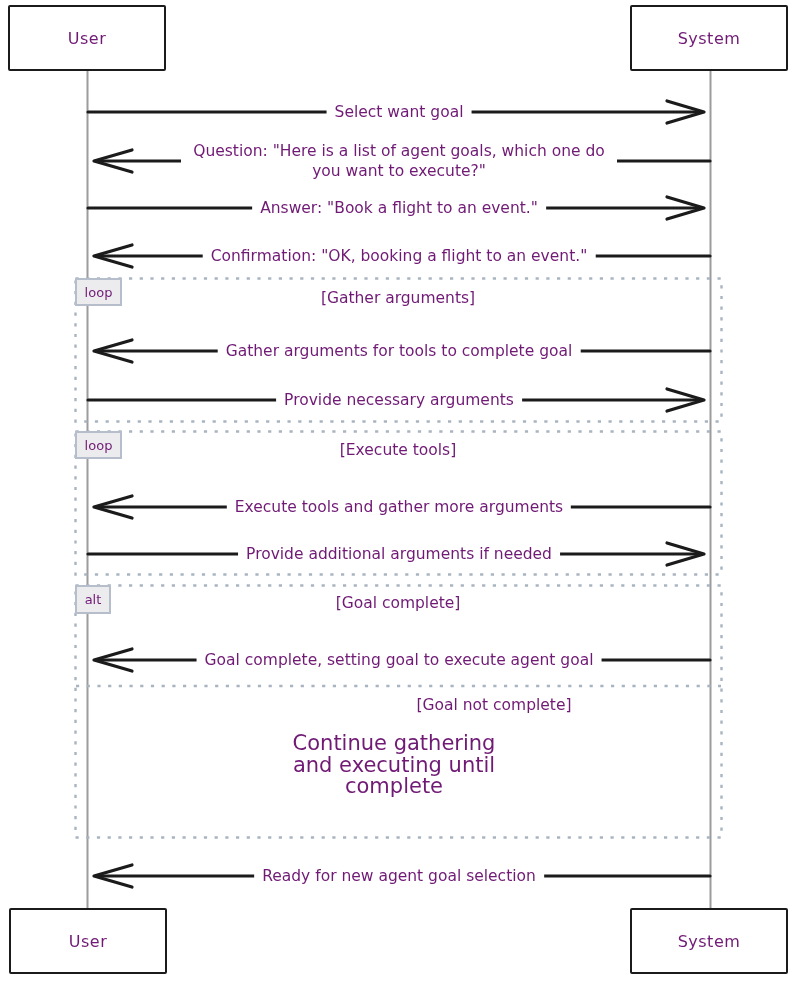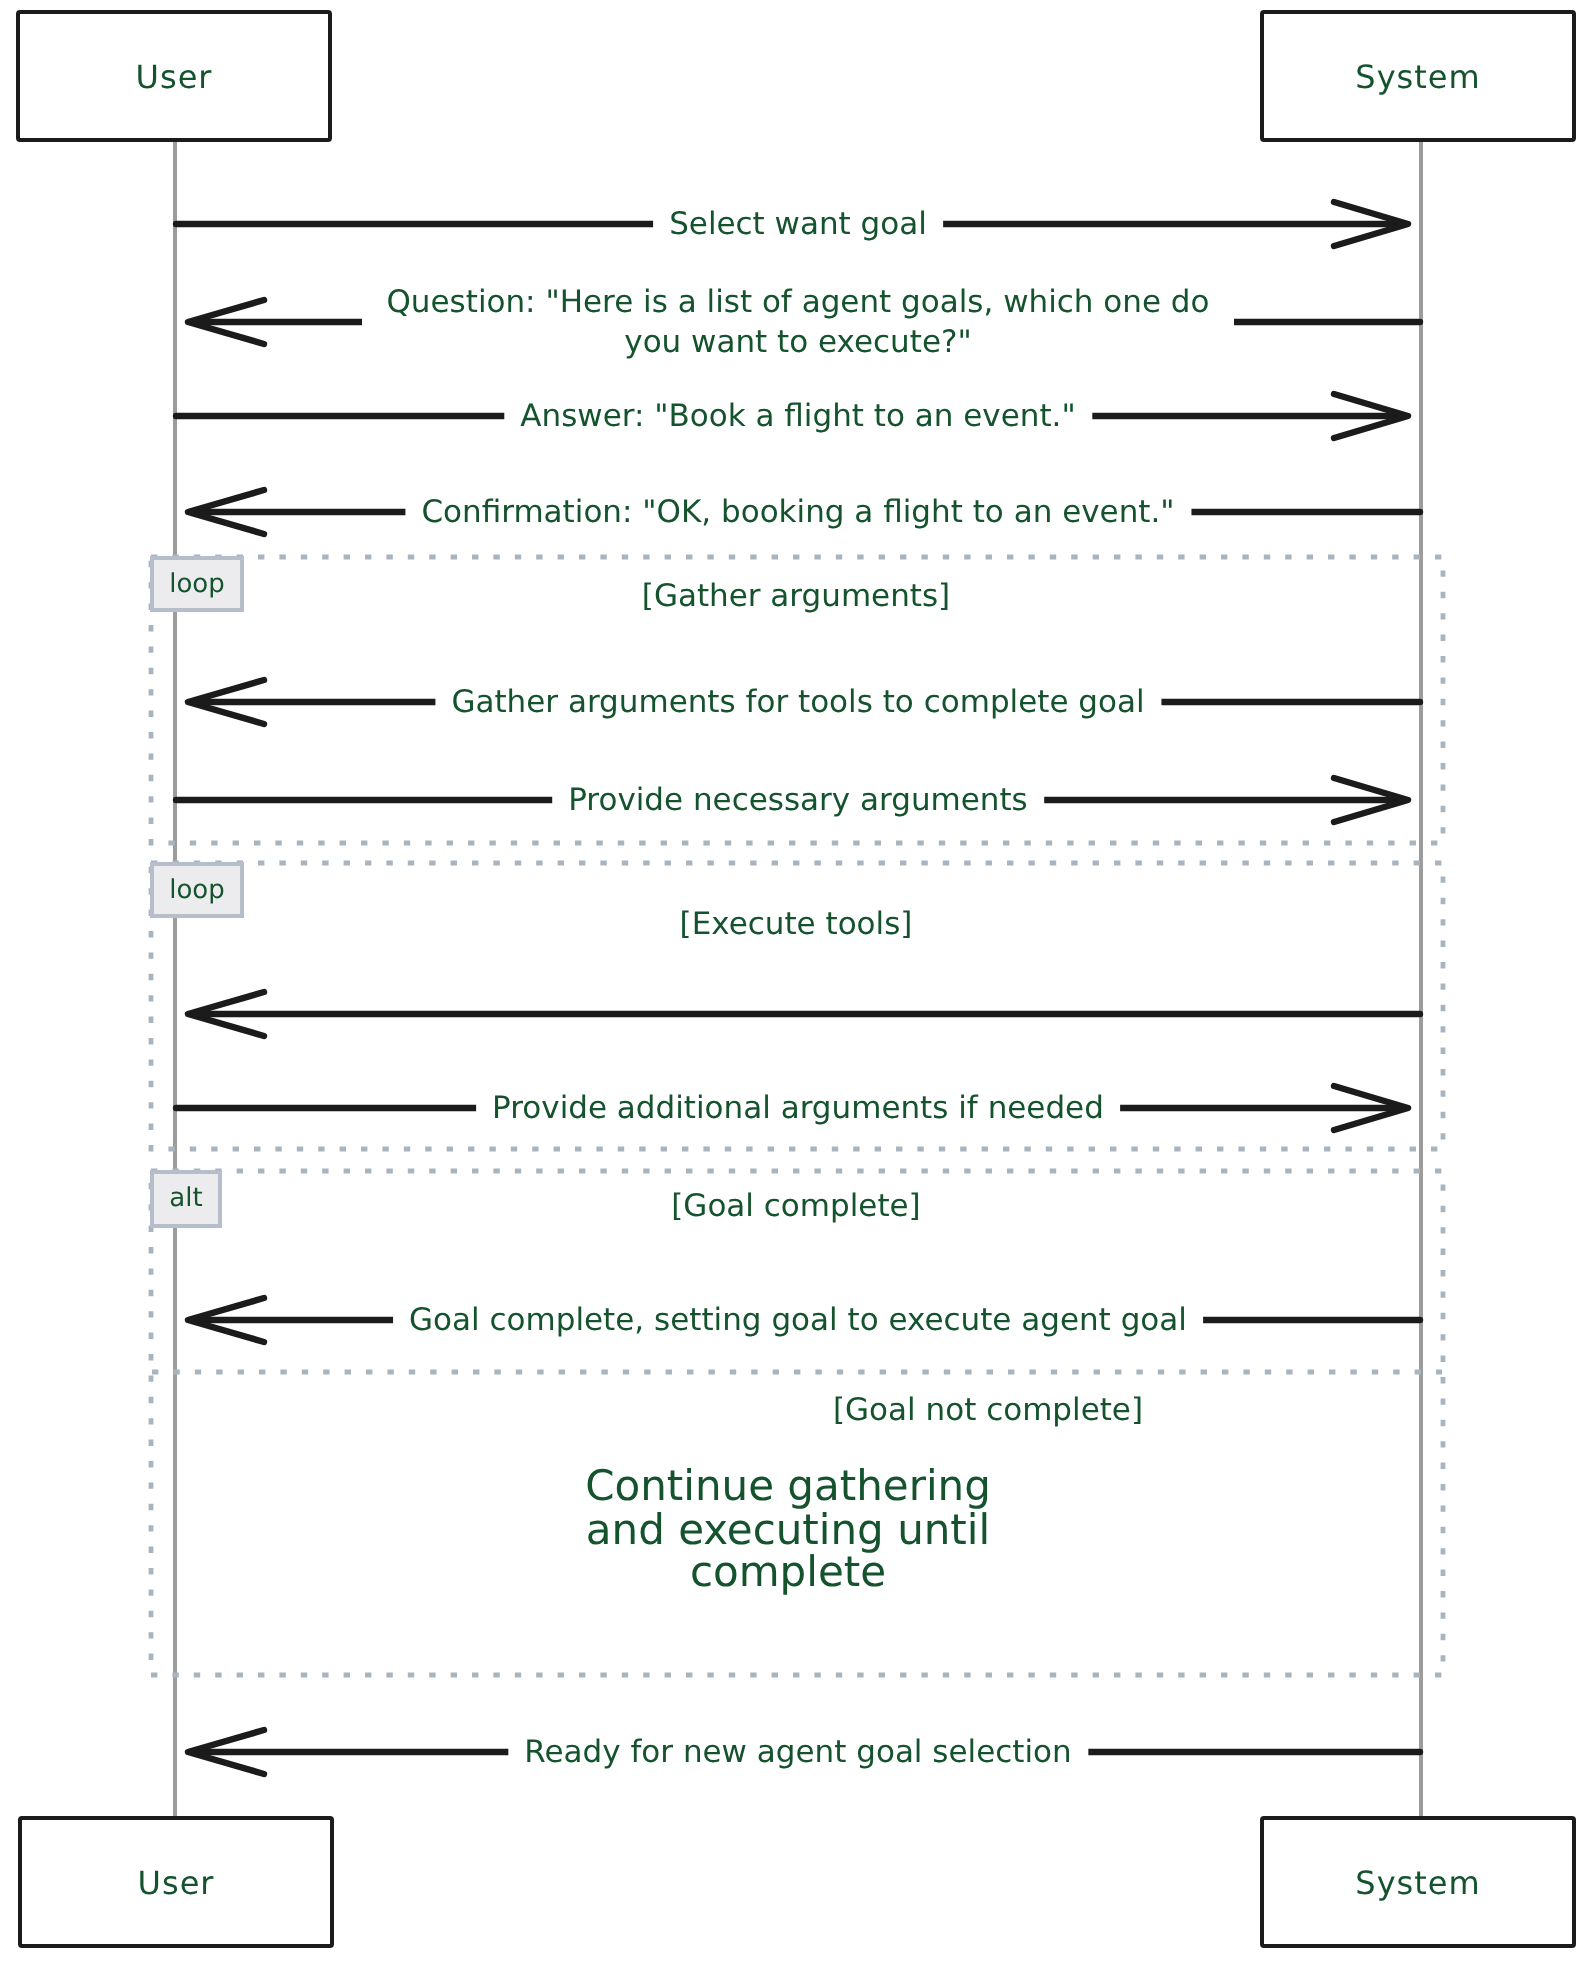--- a/index.html
+++ b/index.html
@@ -2,21 +2,21 @@
 <html><head>
 <meta charset="utf-8">
 <style>
   html, body { margin: 0; padding: 0; background: #ffffff; }
   .canvas {
     position: relative;
     width: 793px;
     height: 982px;
     background: #ffffff;
     font-family: "DejaVu Sans", "Liberation Sans", sans-serif;
-    color: #14532d;
+    color: #701a75;
     overflow: hidden;
   }
   .layer { position: absolute; left: 0; top: 0; }
 
   .actor-box {
     position: absolute;
     width: 158px;
     height: 66px;
     background: #ffffff;
     border: 2.5px solid #1b1b1b;
@@ -148,30 +148,31 @@
   <div class="actor-box actor-bottom-system">
     <span>System</span>
   </div>
 
   <div class="msg-label" style="left:399px; top:112px;">Select want goal</div>
   <div class="msg-label wrap" style="left:399px; top:161px;">Question: "Here is a list of agent goals, which one do you want to execute?"</div>
   <div class="msg-label" style="left:399px; top:208px;">Answer: "Book a flight to an event."</div>
   <div class="msg-label" style="left:399px; top:256px;">Confirmation: "OK, booking a flight to an event."</div>
   <div class="msg-label" style="left:399px; top:400px;">Provide necessary arguments</div>
   <div class="msg-label" style="left:399px; top:351px;">Gather arguments for tools to complete goal</div>
+  <div class="msg-label" style="left:399px; top:507px;">Execute tools and gather more arguments</div>
   <div class="msg-label" style="left:399px; top:554px;">Provide additional arguments if needed</div>
   <div class="msg-label" style="left:399px; top:660px;">Goal complete, setting goal to execute agent goal</div>
   <div class="msg-label" style="left:399px; top:876px;">Ready for new agent goal selection</div>
 
   <div class="frame-op" style="left:75px; top:278px; width:47px; height:28px;">loop</div>
   <div class="frame-op" style="left:75px; top:431px; width:47px; height:28px;">loop</div>
   <div class="frame-op" style="left:75px; top:585px; width:36px; height:29px;">alt</div>
 
   <div class="frame-cond" style="left:398px; top:298px;">[Gather arguments]</div>
-  <div class="frame-cond" style="left:398px; top:450px;margin-top:12px;">[Execute tools]</div>
+  <div class="frame-cond" style="left:398px; top:450px;">[Execute tools]</div>
   <div class="frame-cond" style="left:398px; top:603px;">[Goal complete]</div>
   <div class="frame-cond" style="left:494px; top:705px;">[Goal not complete]</div>
 
   <div class="note-text" style="left:394px; top:765px;">Continue gathering
 and executing until
 complete</div>
 
 </div>
 
 </body></html>

